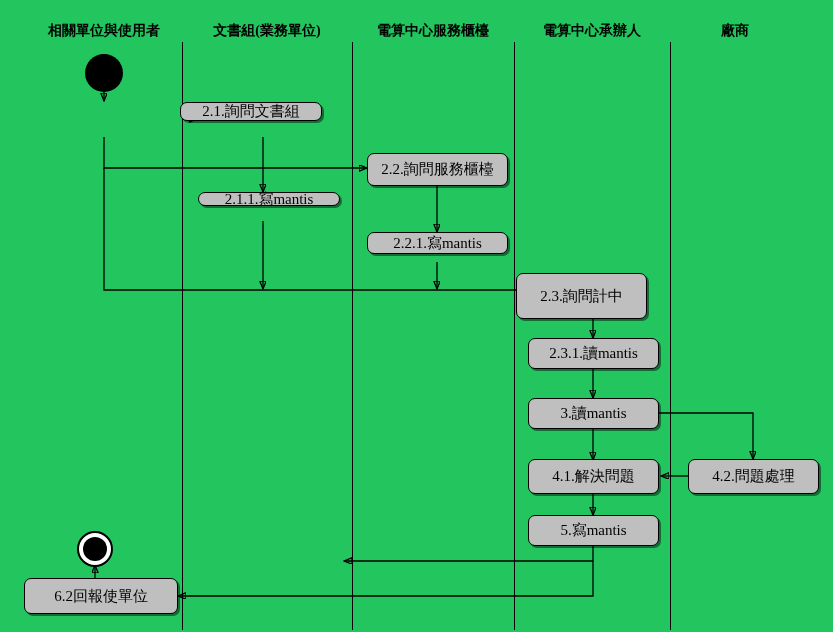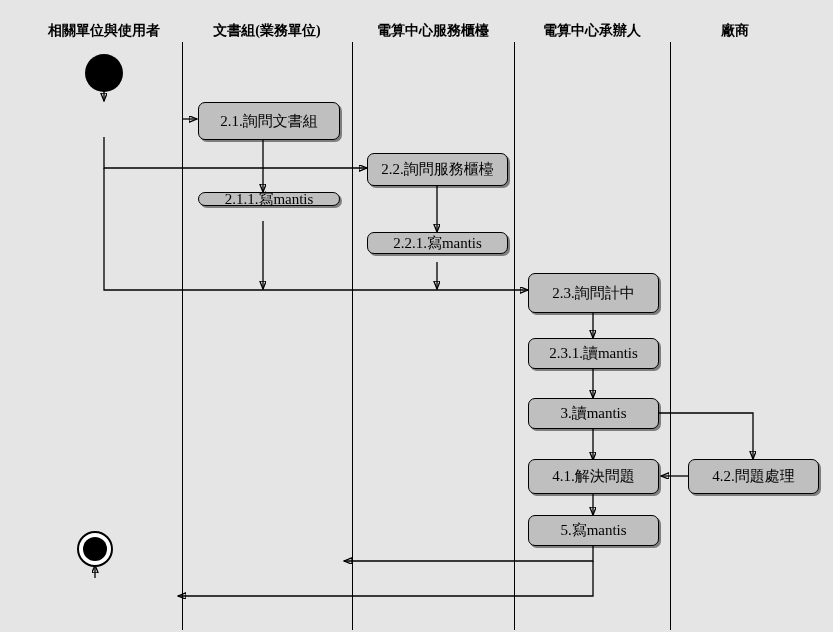--- a/index.html
+++ b/index.html
@@ -8,21 +8,21 @@
     padding: 0;
     background: #ffffff;
   }
   body {
     font-family: "Liberation Serif", "DejaVu Serif", serif;
   }
   #canvas {
     position: relative;
     width: 833px;
     height: 632px;
-    background: #e5e5e5;
+    background: #22c55e;
     overflow: hidden;
   }
   .lane-title {
     position: absolute;
     font-family: "Liberation Serif", "DejaVu Serif", serif;
     font-size: 14px;
     font-weight: bold;
     color: #000000;
     text-align: center;
     white-space: nowrap;
@@ -147,35 +147,36 @@
     <line x1="95" y1="578" x2="95" y2="565" marker-end="url(#arrow)"></line>
   </svg>
 
   <div class="start-node" style="left:85px; top:54px; width:38px; height:38px;"></div>
 
   <div class="end-node" style="left:77px; top:531px; width:36px; height:36px;">
     <div class="inner"></div>
   </div>
 
 
-  <div class="node" style="left:198px; top:102px; width:142px; height:38px;">2.1.詢問文書組</div>
+  <div class="node" style="left:180px; top:102px; width:142px; height:19px;">2.1.詢問文書組</div>
 
   <div class="node" style="left:198px; top:192px; width:142px; height:14px;">2.1.1.寫mantis</div>
 
   <div class="node" style="left:367px; top:153px; width:141px; height:33px;">2.2.詢問服務櫃檯</div>
 
   <div class="node" style="left:367px; top:232px; width:141px; height:22px;">2.2.1.寫mantis</div>
 
-  <div class="node" style="left:528px; top:273px; width:131px; height:40px;">2.3.詢問計中</div>
+  <div class="node" style="left:516px; top:273px; width:131px; height:46px;">2.3.詢問計中</div>
 
   <div class="node" style="left:528px; top:338px; width:131px; height:31px;">2.3.1.讀mantis</div>
 
   <div class="node" style="left:528px; top:398px; width:131px; height:31px;">3.讀mantis</div>
 
   <div class="node" style="left:528px; top:459px; width:131px; height:35px;">4.1.解決問題</div>
 
   <div class="node" style="left:688px; top:459px; width:131px; height:35px;">4.2.問題處理</div>
 
   <div class="node" style="left:528px; top:515px; width:131px; height:31px;">5.寫mantis</div>
 
 
+  <div class="node" style="left:24px;  top:578px; width:154px; height:36px;">6.2回報使單位</div>
 
 </div>
 
 </body></html>

